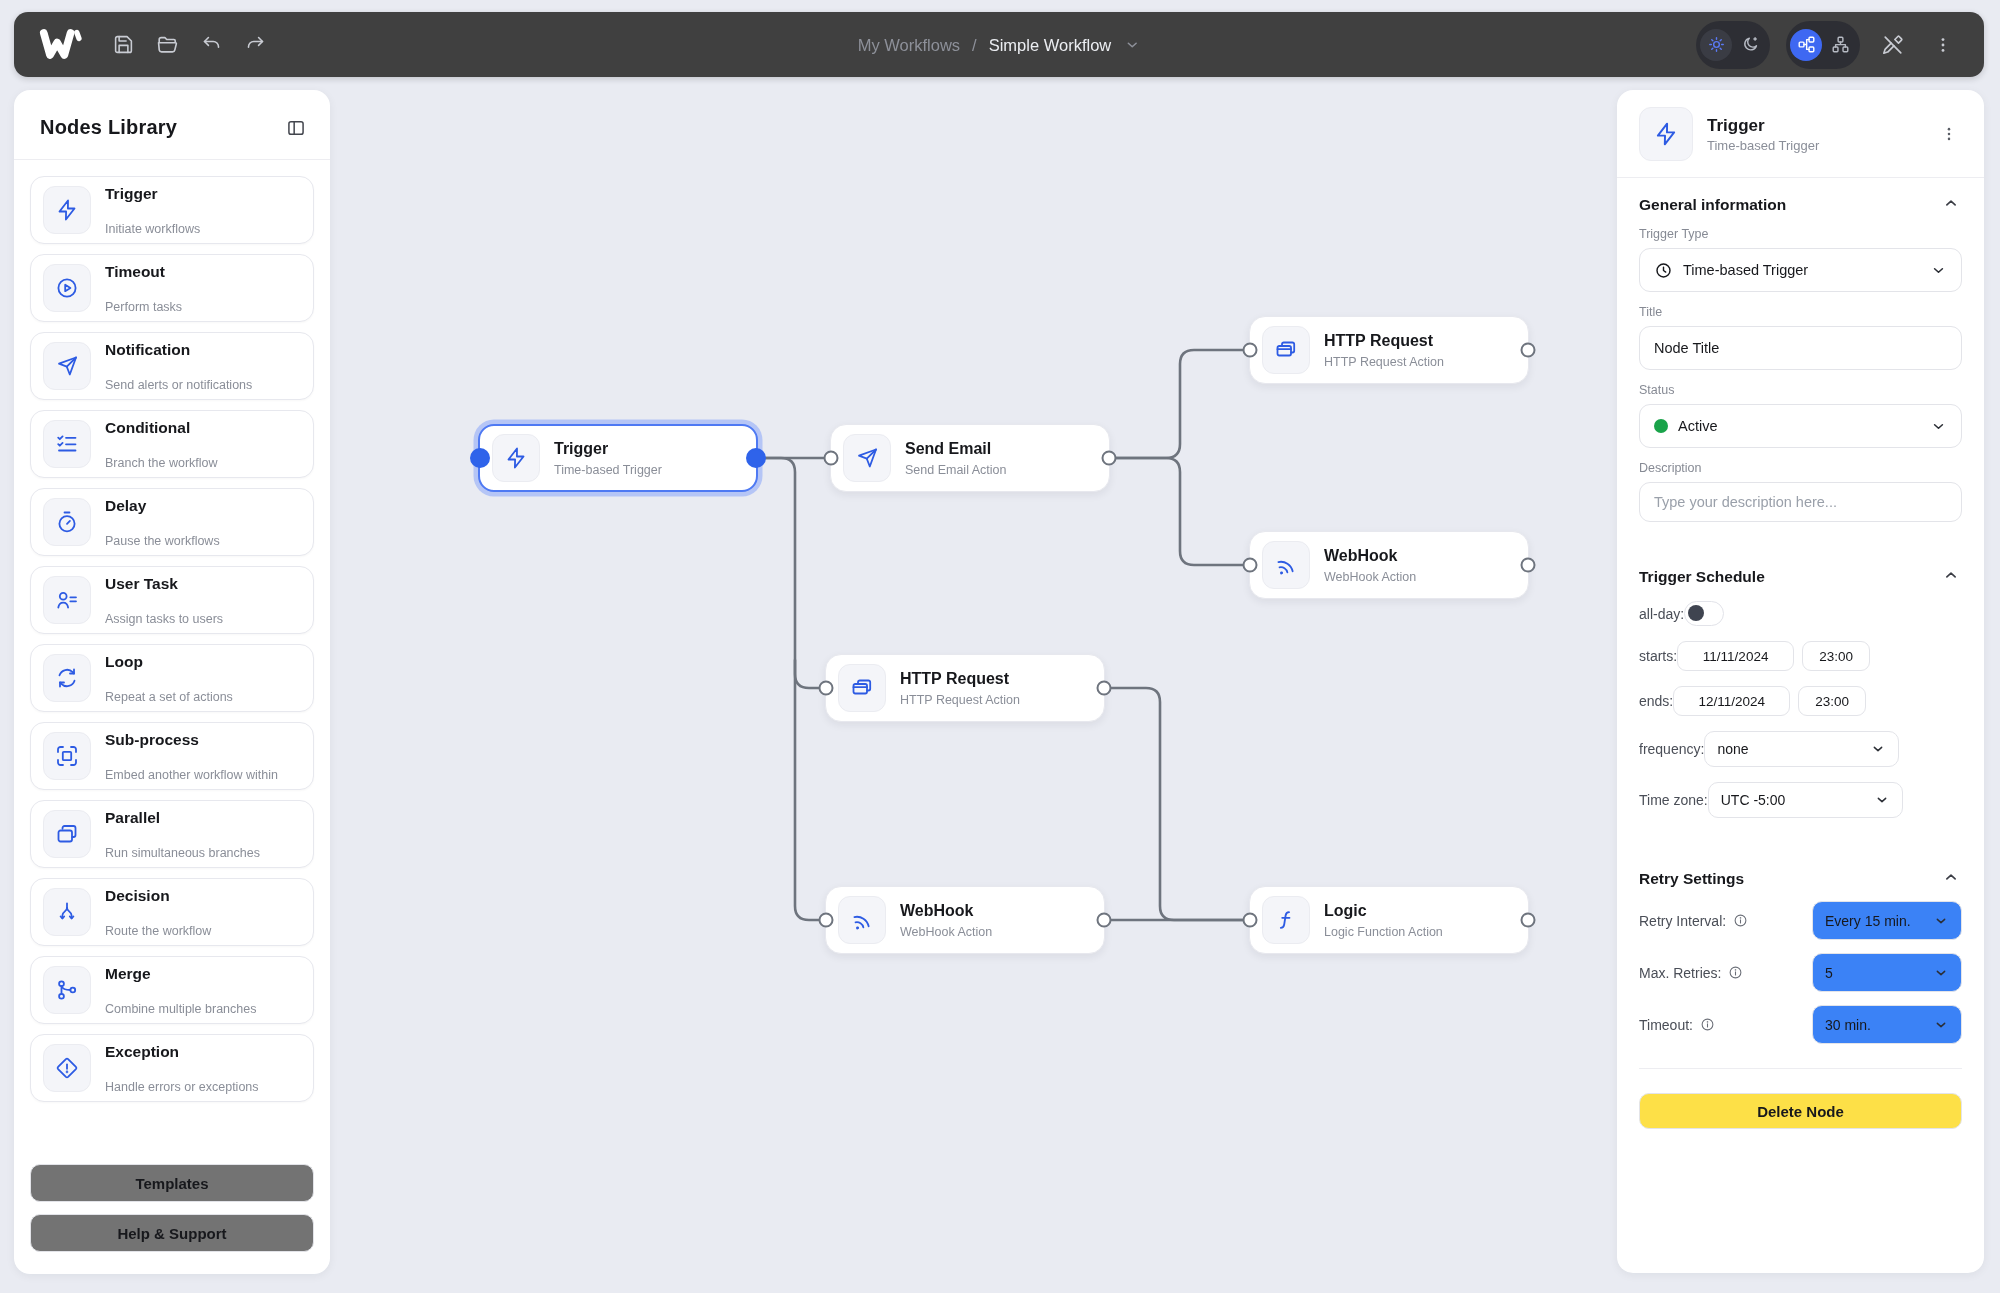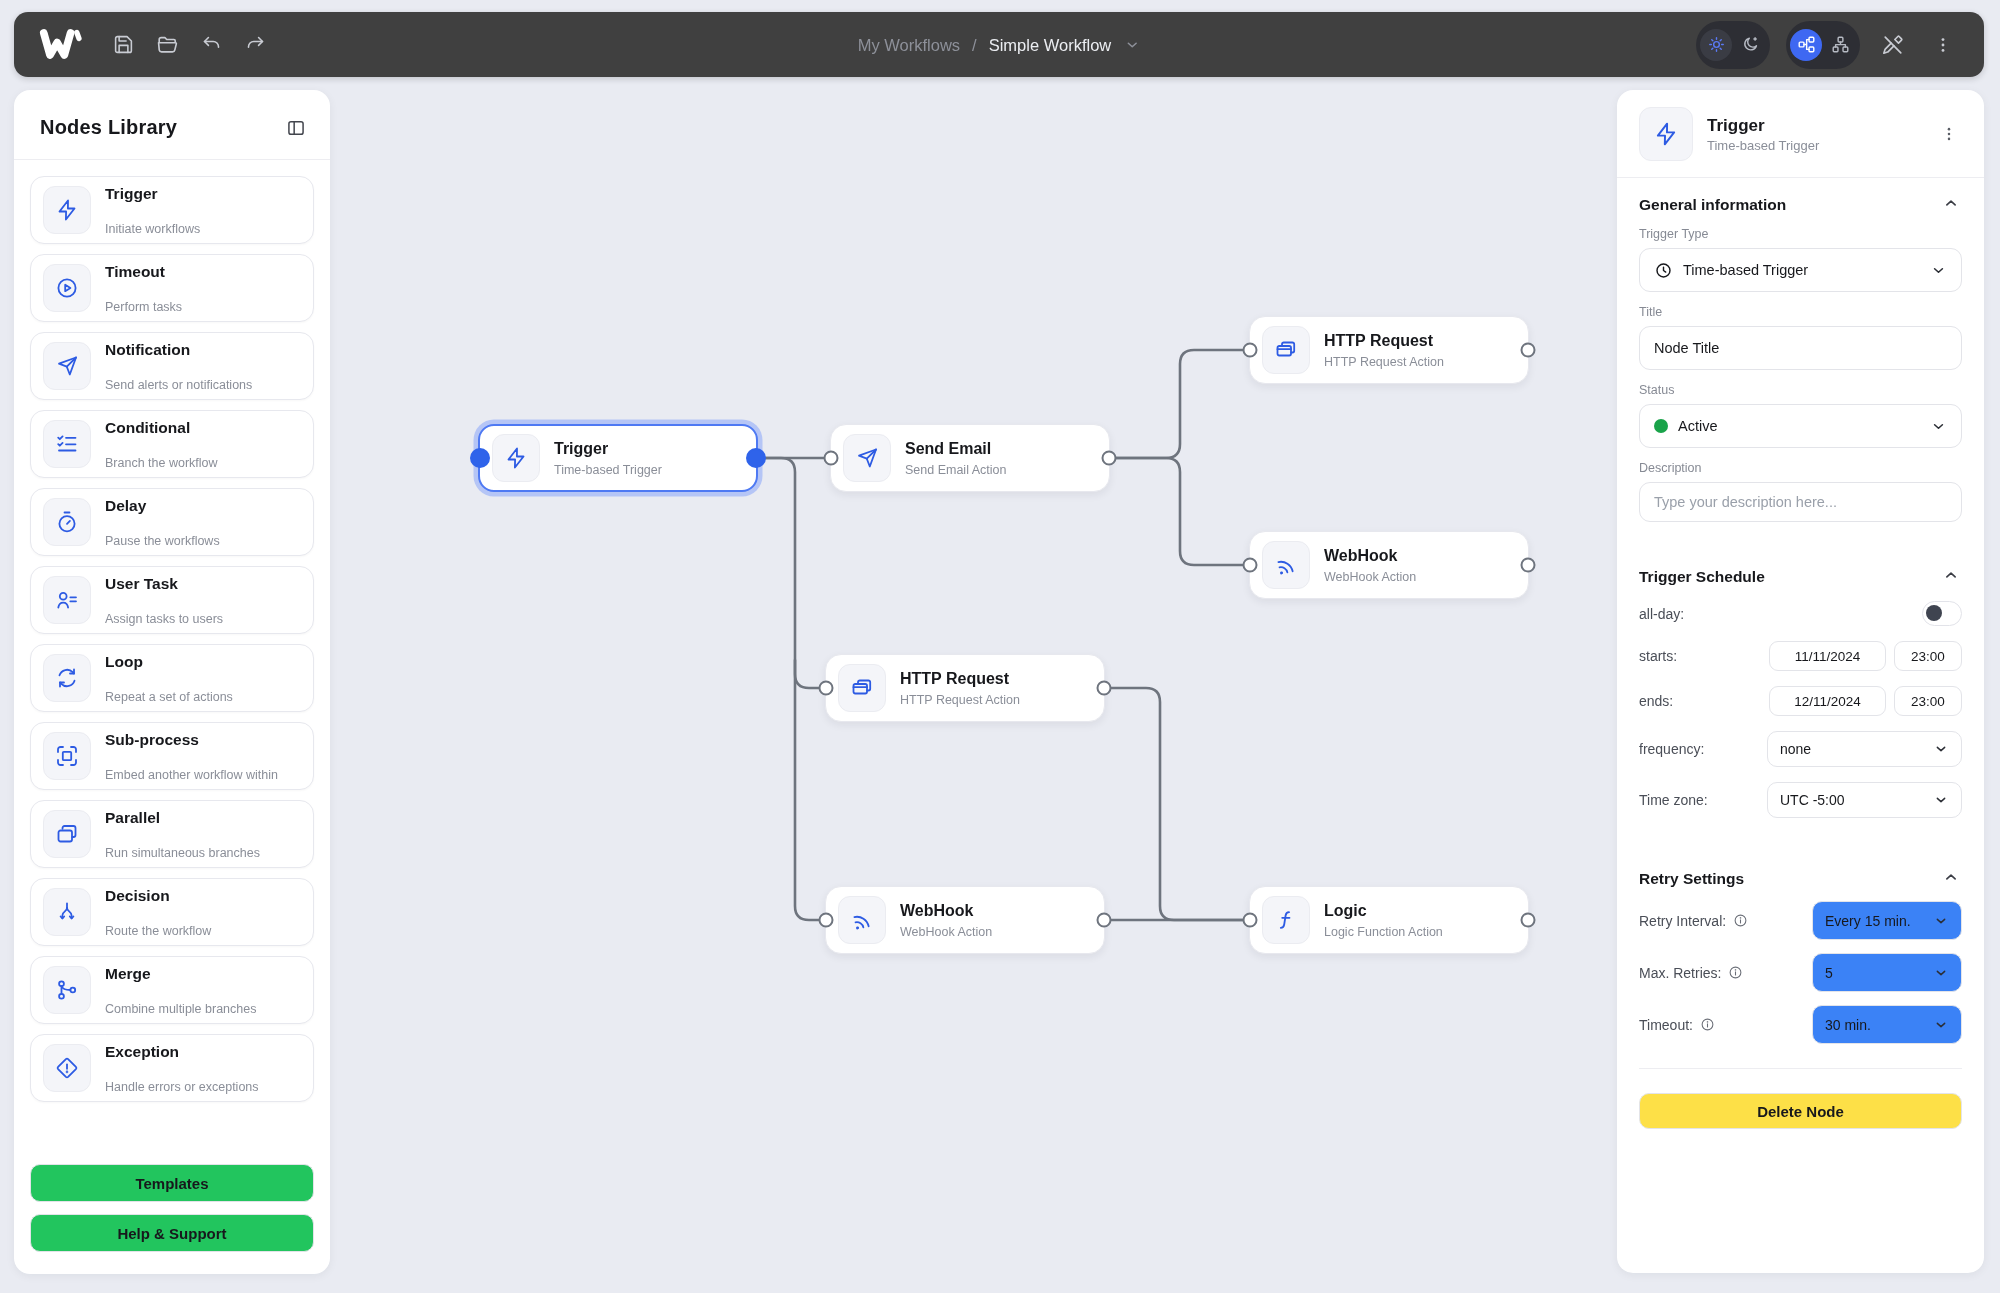--- a/index.html
+++ b/index.html
@@ -46,21 +46,21 @@
   .sb-title{font-size:20px;font-weight:700;letter-spacing:.2px;}
   .sb-collapse{color:#42454d;background:none;border:none;padding:0;cursor:pointer;display:flex;}
   .sb-divider{height:1px;background:#ededf1;margin:0;}
   .sb-items{padding:16px 16px 0 16px;display:flex;flex-direction:column;gap:10px;}
   .sb-item{height:66px;border:1px solid #e7e8ee;border-radius:14px;display:flex;align-items:center;gap:14px;padding:0 12px;background:#fff;cursor:grab;box-shadow:0 1px 2px rgba(25,28,40,.03);}
   .icon-box{width:46px;height:46px;min-width:46px;border-radius:12px;background:#f4f5f9;border:1px solid #ebecf1;display:flex;align-items:center;justify-content:center;color:#2d5be3;}
   .sb-item-text{display:flex;flex-direction:column;gap:2px;}
   .sb-item-title{font-size:15.5px;font-weight:700;}
   .sb-item-sub{font-size:12.5px;color:#8a8e98;margin-top:17px;}
   .sb-footer{position:absolute;left:16px;right:16px;bottom:22px;display:flex;flex-direction:column;gap:12px;}
-  .sb-btn{height:38px;border:1px solid #e2e3e8;border-radius:10px;background:#22c55e;font-family:inherit;font-size:15px;font-weight:700;color:#17181c;cursor:pointer;}
+  .sb-btn{height:38px;border:1px solid #e2e3e8;border-radius:10px;background:#737373;font-family:inherit;font-size:15px;font-weight:700;color:#17181c;cursor:pointer;}
 
   
   .edges{position:absolute;left:0;top:0;z-index:1;}
   .edges path{fill:none;stroke:#6e747e;stroke-width:2.6;stroke-linecap:round;}
   .nodes-layer{position:absolute;left:0;top:0;width:100%;height:100%;z-index:2;}
   .node{
     position:absolute;width:280px;height:68px;background:#fff;border-radius:16px;
     border:1px solid #e7e8ee;box-shadow:0 3px 8px rgba(25,28,40,.07);
     display:flex;align-items:center;gap:14px;padding:0 12px;box-sizing:border-box;cursor:pointer;
   }
@@ -88,21 +88,21 @@
   .select,.input{
     height:44px;border:1px solid #e3e4e9;border-radius:11px;background:#fff;
     display:flex;align-items:center;gap:10px;padding:0 14px;font-size:14.5px;cursor:pointer;box-sizing:border-box;
   }
   .input{cursor:text;}
   .select .chev{margin-left:auto;color:#2b2e35;display:flex;}
   .placeholder{color:#9aa0aa;}
   .dot-green{width:14px;height:14px;border-radius:50%;background:#1aa34a;}
   .clock-ic{color:#17181c;display:flex;}
 
-  .sched-row{display:flex;align-items:center;justify-content:space-between;margin:15px 0;gap:32px;}
+  .sched-row{display:flex;align-items:center;justify-content:flex-start;margin:15px 0;}
   .sched-label{font-size:14px;color:#4a4e57;}
   .sched-ctrl{display:flex;align-items:center;gap:8px;}
   .chip{height:30px;border:1px solid #e3e4e9;border-radius:9px;display:flex;align-items:center;justify-content:center;font-size:13.5px;padding:0 12px;box-sizing:border-box;cursor:pointer;background:#fff;}
   .chip.date{width:117px;}
   .chip.time{width:68px;}
   .mini-select{width:195px;height:36px;border:1px solid #e3e4e9;border-radius:10px;display:flex;align-items:center;font-size:14px;padding:0 12px;box-sizing:border-box;cursor:pointer;background:#fff;}
   .mini-select .chev{margin-left:auto;color:#2b2e35;display:flex;}
   .toggle{width:38px;height:23px;border-radius:999px;background:#fff;border:1px solid #e2e3e9;position:relative;cursor:pointer;}
   .toggle .knob{position:absolute;left:3px;top:2.5px;width:16px;height:16px;border-radius:50%;background:#3f4450;}
 

